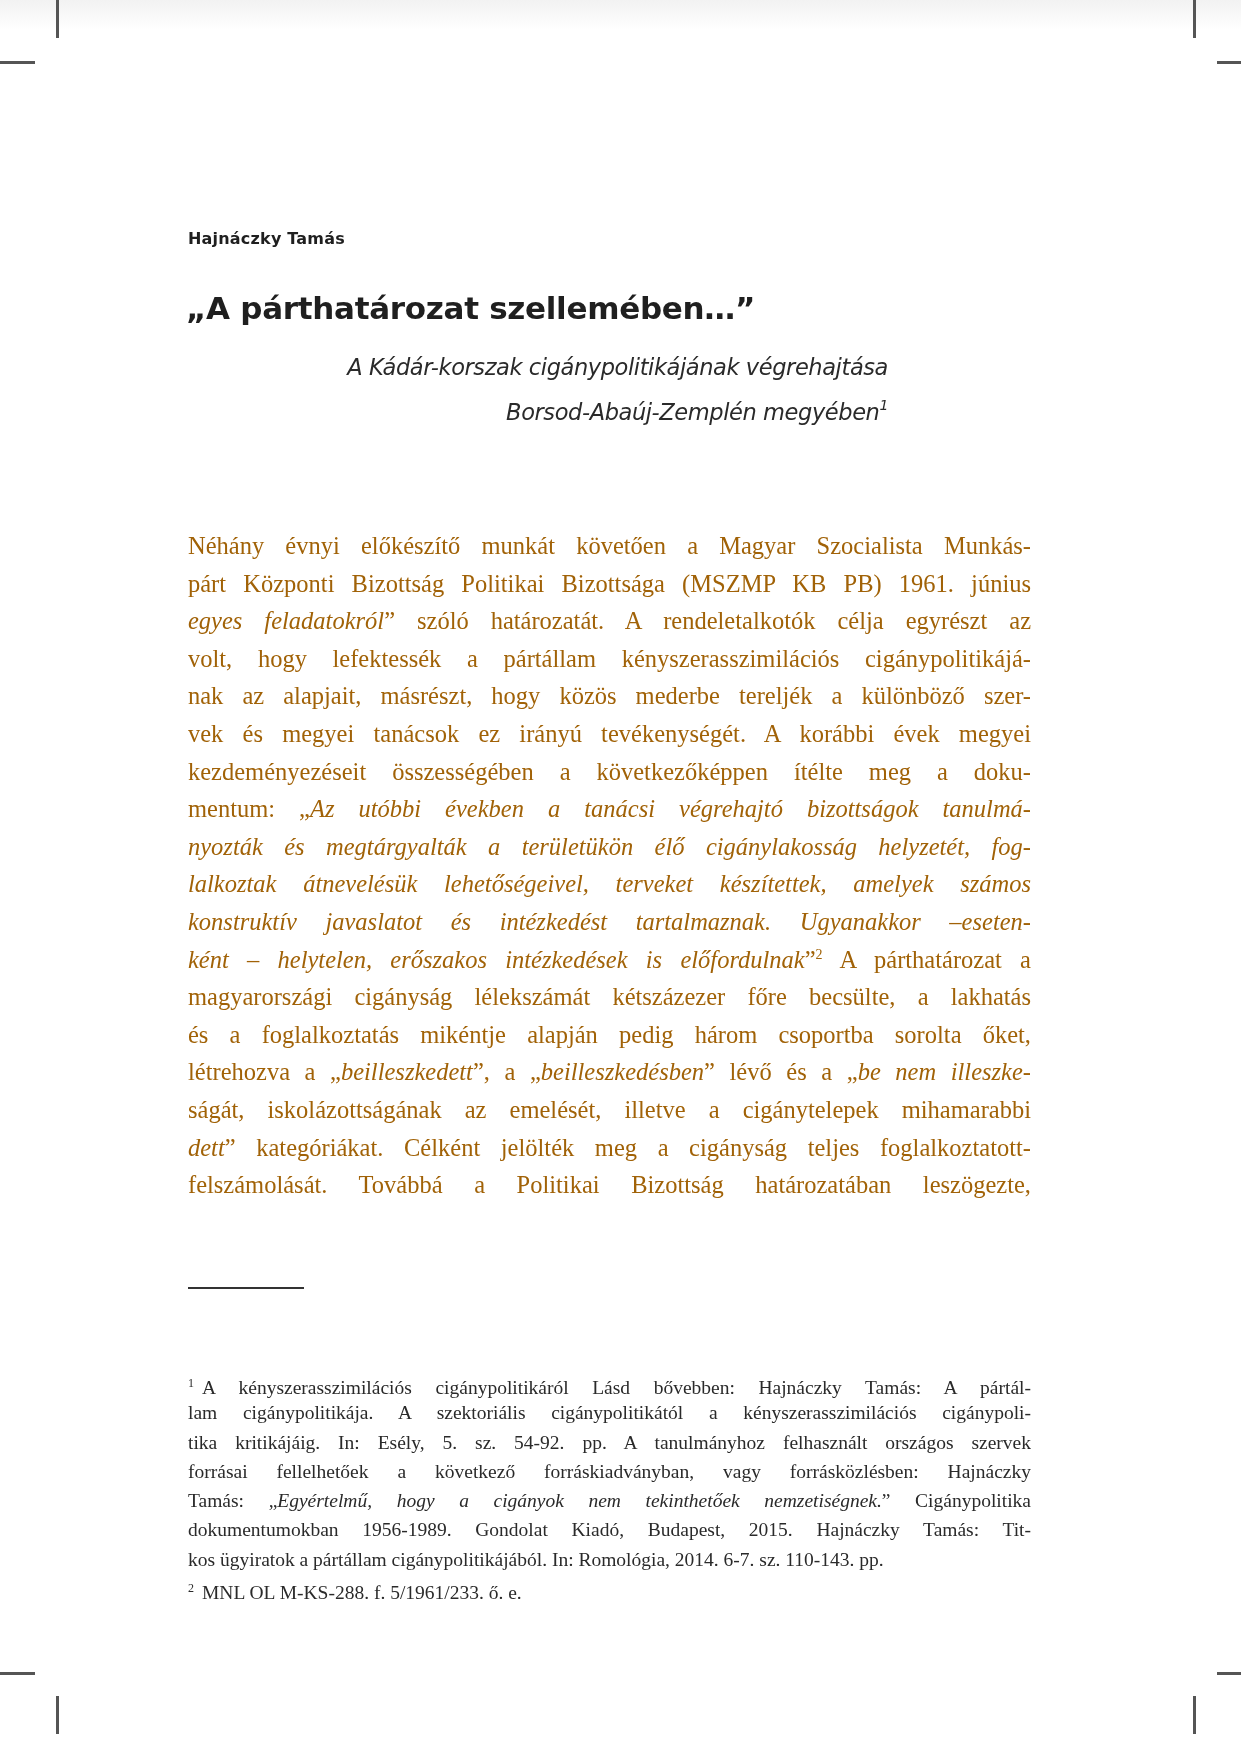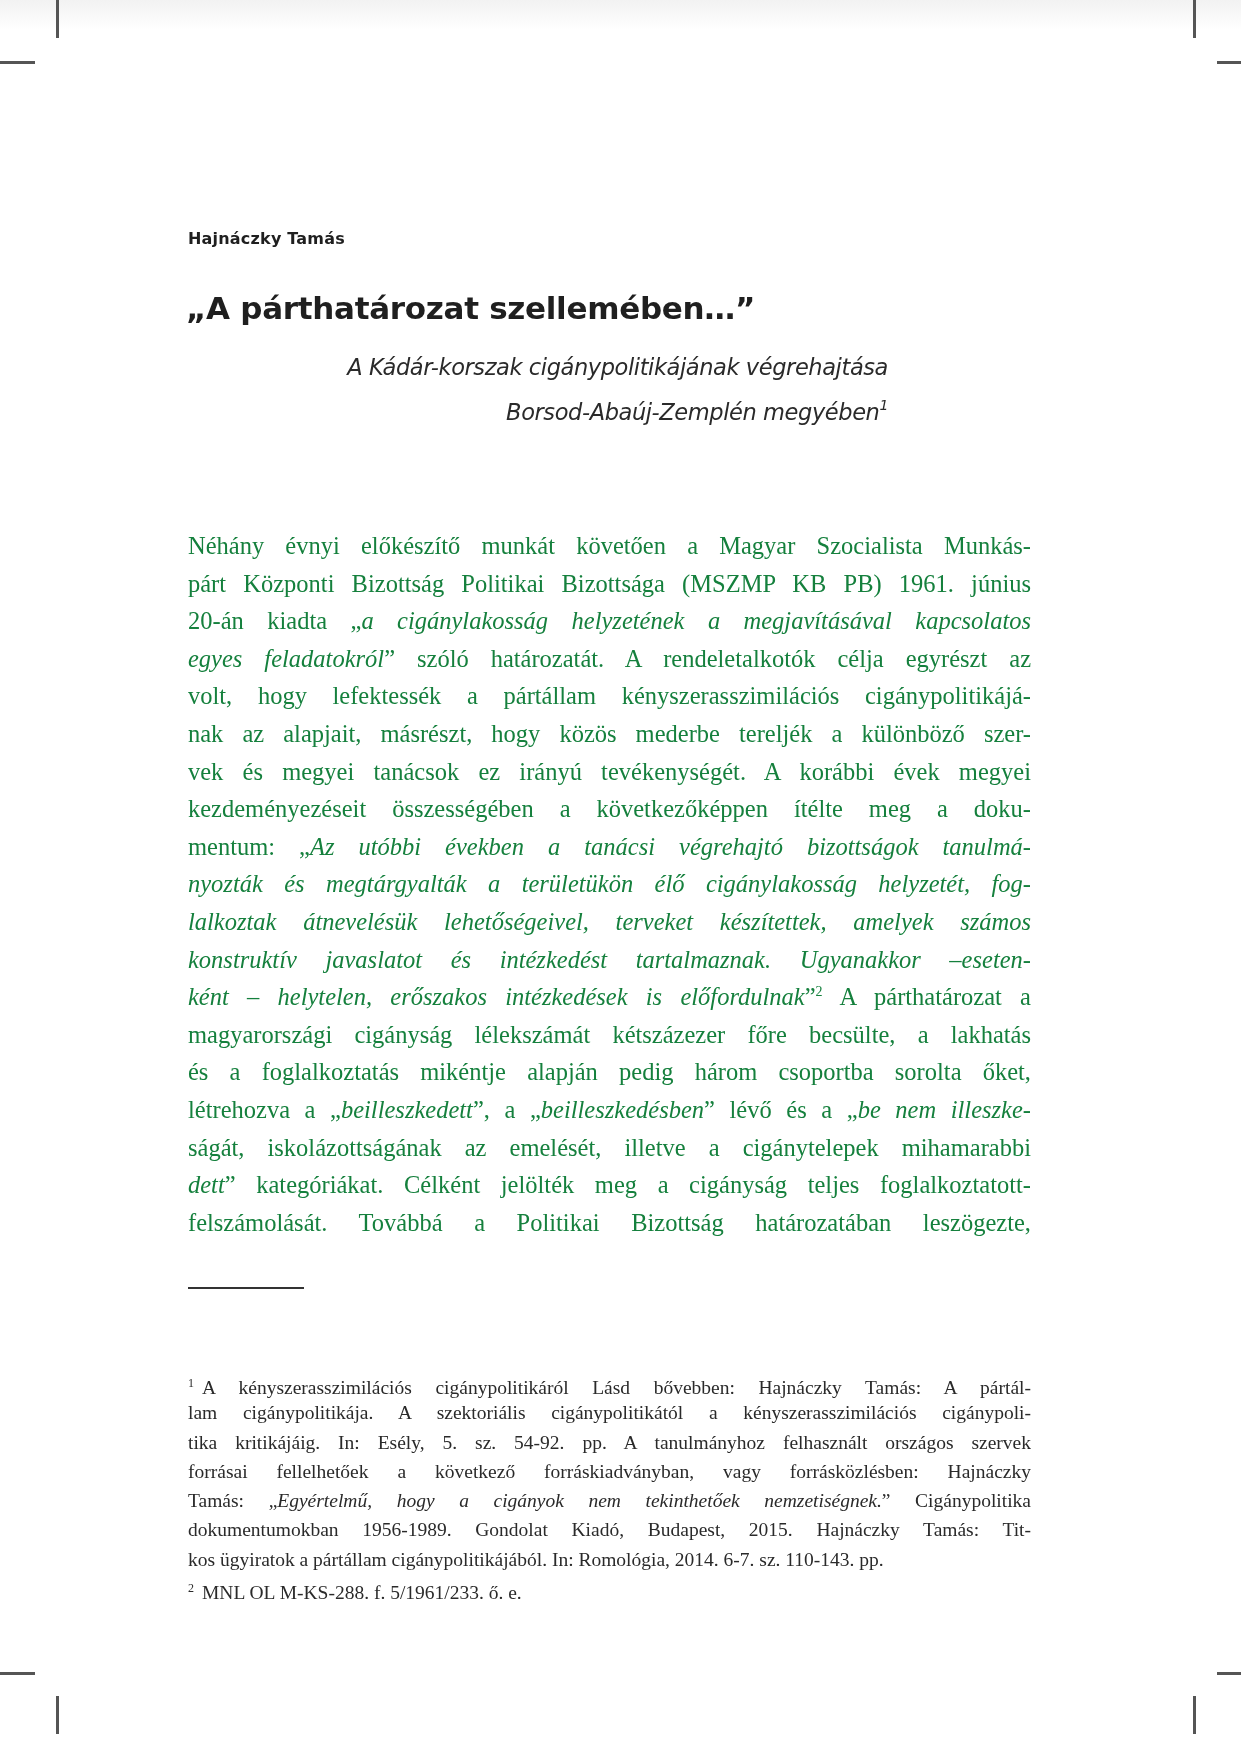--- a/index.html
+++ b/index.html
@@ -42,21 +42,21 @@
       text-align: right;
     }
     .subtitle sup { font-size: 14px; vertical-align: 10px; }
 
     .body-text {
       position: absolute; left: 188px; top: 527px; width: 843px;
       font-family: "Liberation Serif", serif;
       font-size: 24.5px; line-height: 37.6px;
       text-align: justify;
       hyphens: manual;
-      color: #15803d;
+      color: #a16207;
     }
     .body-text .line {
       display: block;
       text-align: justify;
       text-align-last: justify;
       white-space: nowrap;
       height: 37.6px;
     }
     .body-text i { font-style: italic; }
     .body-text sup { font-size: 14px; vertical-align: 9px; line-height: 0; }
@@ -99,21 +99,20 @@
 <div class="author">Hajnáczky Tamás</div>
 <div class="title">„A párthatározat szellemében…”</div>
 <div class="subtitle">
   <div>A Kádár-korszak cigánypolitikájának végrehajtása</div>
   <div><span>Borsod-Abaúj-Zemplén megyében</span><sup>1</sup></div>
 </div>
 
 <div class="body-text" id="body-text">
     <span class="line"><span>Néhány évnyi előkészítő munkát követően a Magyar Szocialista Munkás-</span></span>
     <span class="line"><span>párt Központi Bizottság Politikai Bizottsága (MSZMP KB PB) 1961. június</span></span>
-    <span class="line"><span>20-án kiadta „</span><i>a cigánylakosság helyzetének a megjavításával kapcsolatos</i></span>
     <span class="line"><i>egyes feladatokról</i><span>” szóló határozatát. A rendeletalkotók célja egyrészt az</span></span>
     <span class="line"><span>volt, hogy lefektessék a pártállam kényszerasszimilációs cigánypolitikájá-</span></span>
     <span class="line"><span>nak az alapjait, másrészt, hogy közös mederbe tereljék a különböző szer-</span></span>
     <span class="line"><span>vek és megyei tanácsok ez irányú tevékenységét. A korábbi évek megyei</span></span>
     <span class="line"><span>kezdeményezéseit összességében a következőképpen ítélte meg a doku-</span></span>
     <span class="line"><span>mentum: „</span><i>Az utóbbi években a tanácsi végrehajtó bizottságok tanulmá-</i></span>
     <span class="line"><i>nyozták és megtárgyalták a területükön élő cigánylakosság helyzetét, fog-</i></span>
     <span class="line"><i>lalkoztak átnevelésük lehetőségeivel, terveket készítettek, amelyek számos</i></span>
     <span class="line"><i>konstruktív javaslatot és intézkedést tartalmaznak. Ugyanakkor –eseten-</i></span>
     <span class="line"><i>ként – helytelen, erőszakos intézkedések is előfordulnak</i><span>”</span><sup>2</sup><span> A párthatározat a</span></span>

